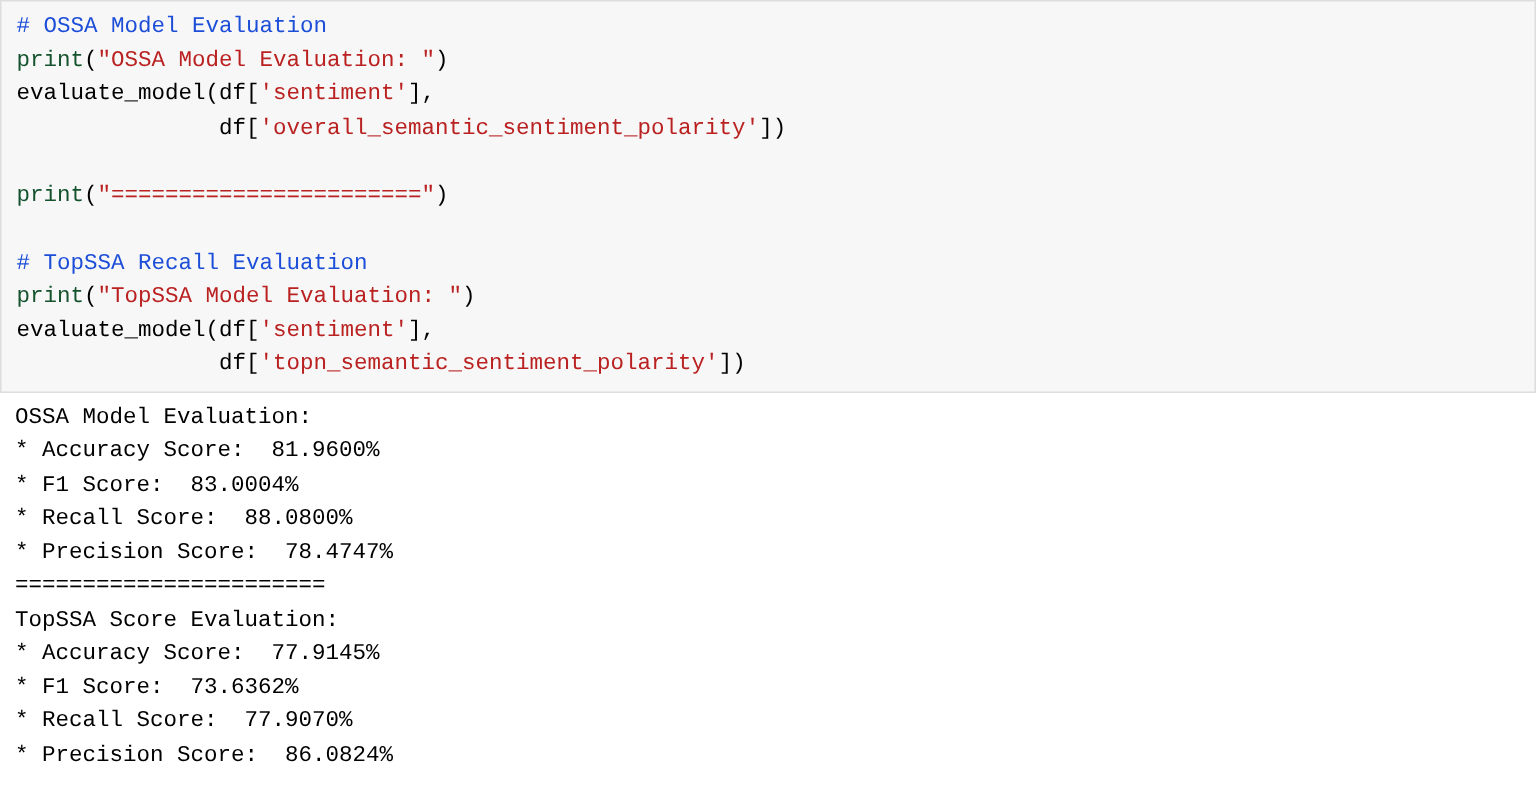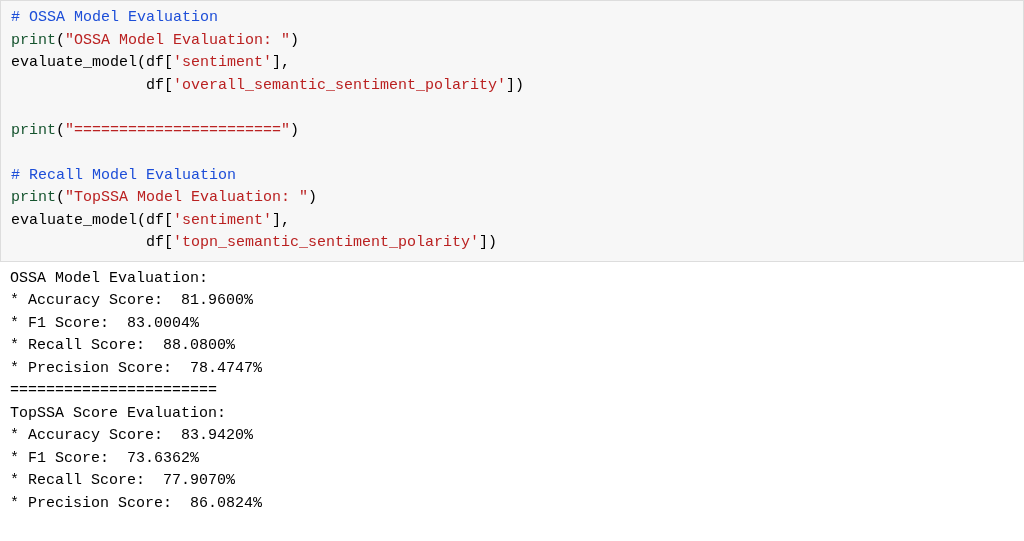--- a/index.html
+++ b/index.html
@@ -42,30 +42,30 @@
 
 <div class="notebook">
 
   <div class="code-cell"><span class="c"># OSSA Model Evaluation</span>
 <span class="fn">print</span><span class="p">(</span><span class="s">"OSSA Model Evaluation: "</span><span class="p">)</span>
 <span class="id">evaluate_model</span><span class="p">(df[</span><span class="s">'sentiment'</span><span class="p">],</span>
 <span class="p">               df[</span><span class="s">'overall_semantic_sentiment_polarity'</span><span class="p">])</span>
 <span></span>
 <span class="fn">print</span><span class="p">(</span><span class="s">"======================="</span><span class="p">)</span>
 <span></span>
-<span class="c"># Recall Model Evaluation</span>
+<span class="c"># TopSSA Recall Evaluation</span>
 <span class="fn">print</span><span class="p">(</span><span class="s">"TopSSA Model Evaluation: "</span><span class="p">)</span>
 <span class="id">evaluate_model</span><span class="p">(df[</span><span class="s">'sentiment'</span><span class="p">],</span>
 <span class="p">               df[</span><span class="s">'topn_semantic_sentiment_polarity'</span><span class="p">])</span></div>
 
   <div class="output-cell"><span>OSSA Model Evaluation: </span>
 <span>* Accuracy Score:  81.9600%</span>
 <span>* F1 Score:  83.0004%</span>
 <span>* Recall Score:  88.0800%</span>
 <span>* Precision Score:  78.4747%</span>
 <span>=======================</span>
 <span>TopSSA Score Evaluation: </span>
-<span>* Accuracy Score:  83.9420%</span>
+<span>* Accuracy Score:  77.9145%</span>
 <span>* F1 Score:  73.6362%</span>
 <span>* Recall Score:  77.9070%</span>
 <span>* Precision Score:  86.0824%</span></div>
 
 </div>
 
 </body></html>

